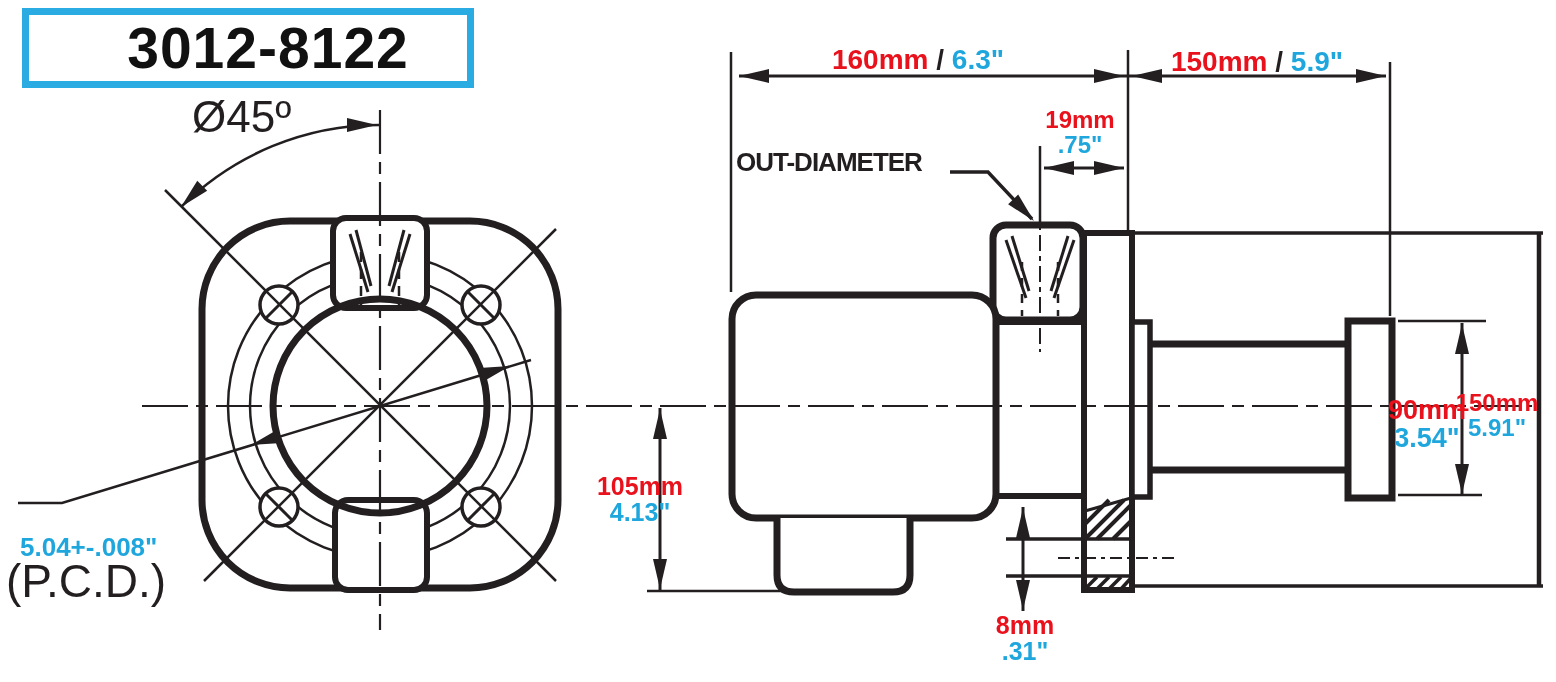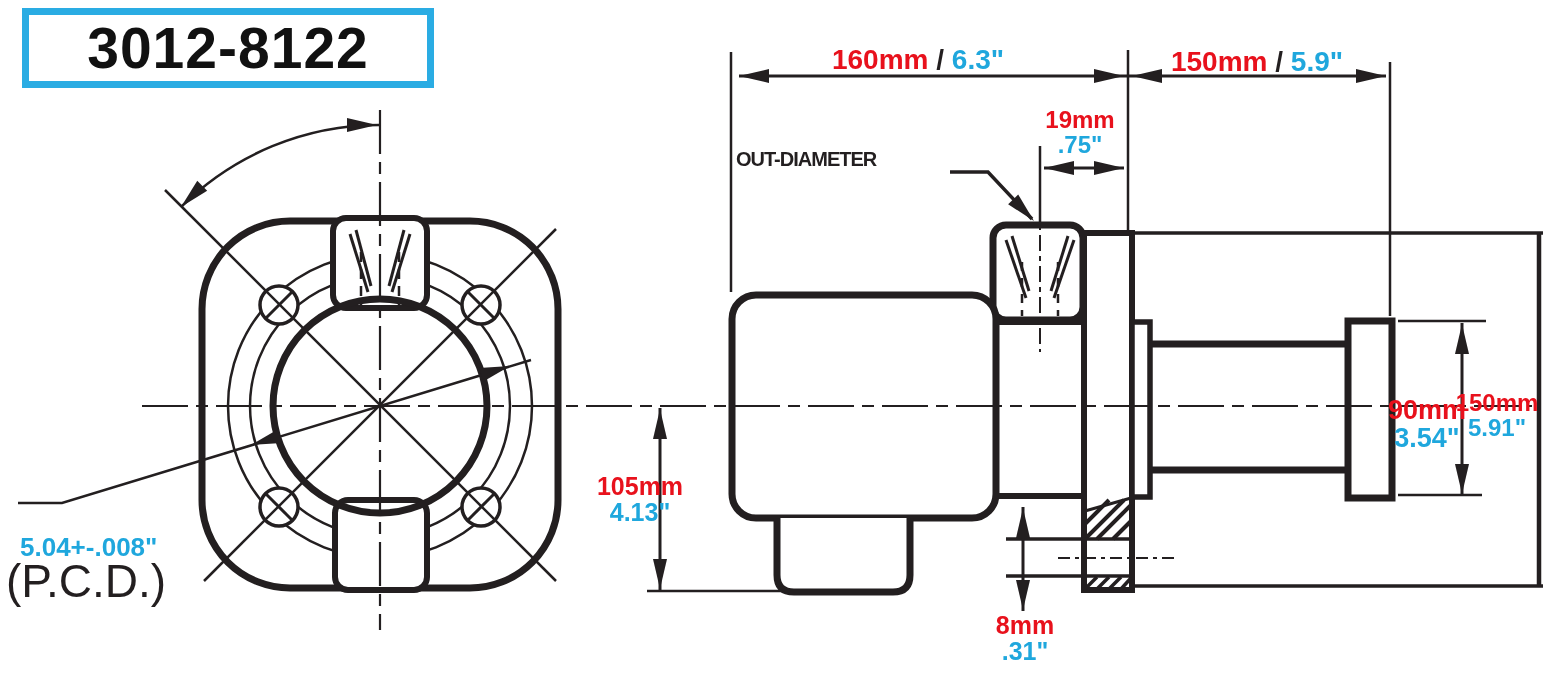--- a/index.html
+++ b/index.html
@@ -6,21 +6,21 @@
   #stage{position:relative;width:1556px;height:682px;background:#ffffff;overflow:hidden;
          font-family:"Liberation Sans", sans-serif;}
   #lines{position:absolute;left:0;top:0;width:1556px;height:682px;}
   .lbl{position:absolute;font-weight:bold;white-space:nowrap;line-height:1.02;color:#231f20;}
   .mm{color:#e8111c;}
   .in{color:#1fa7dd;}
   .blk{color:#231f20;}
   .ctr{transform:translateX(-50%);text-align:center;}
   .stack{position:absolute;text-align:center;transform:translateX(-50%);font-weight:bold;line-height:1.05;}
   #part-box{position:absolute;left:22px;top:8px;width:398px;height:66px;border:7px solid #2aace3;
-            display:flex;align-items:center;justify-content:center;}
+            display:flex;align-items:center;justify-content:center;padding-left:40px;}
   #part-box span{font-size:57px;font-weight:bold;letter-spacing:1px;color:#111;}
   .sep{white-space:pre;}
 </style>
 </head>
 <body>
 
 <div id="stage">
 
 <svg id="lines" viewBox="0 0 1556 682" xmlns="http://www.w3.org/2000/svg">
 
@@ -161,38 +161,39 @@
     <path d="M0,0 L-30,-7 L-30,7 Z" transform="translate(377,125)"></path>
     <path d="M0,0 L-30,-7 L-30,7 Z" transform="translate(181,207) rotate(135)"></path>
     <path d="M0,0 L-30,-7 L-30,7 Z" transform="translate(1034,221) rotate(46)"></path>
   </g>
 </svg>
 
   <div id="part-box">
     <span>3012-8122</span>
   </div>
 
+  <div class="lbl" style="left:192px;top:95px;font-size:44px;font-weight:normal;">Ø45º</div>
 
   <div class="lbl in" style="left:20px;top:534px;font-size:26px;">5.04+-.008"</div>
   <div class="lbl" style="left:6px;top:558px;font-size:46px;font-weight:normal;">(P.C.D.)</div>
 
   <div class="lbl ctr" style="left:918px;top:46px;font-size:28px;">
     <span class="mm">160mm</span><span class="sep blk"> / </span><span class="in">6.3"</span>
   </div>
 
   <div class="lbl ctr" style="left:1257px;top:48px;font-size:28px;">
     <span class="mm">150mm</span><span class="sep blk"> / </span><span class="in">5.9"</span>
   </div>
 
   <div class="stack" style="left:1080px;top:107px;font-size:24px;">
     <div class="mm">19mm</div>
     <div class="in">.75"</div>
   </div>
 
-  <div class="lbl" style="left:736px;top:149px;font-size:20px;letter-spacing:-1px;">OUT-DIAMETER</div>
+  <div class="lbl" style="left:736px;top:149px;font-size:26px;letter-spacing:-1px;">OUT-DIAMETER</div>
 
   <div class="stack" style="left:623px;top:473px;font-size:25px;margin-left:17px;">
     <div class="mm">105mm</div>
     <div class="in">4.13"</div>
   </div>
 
   <div class="stack" style="left:1427px;top:388px;font-size:27px;margin-top:8px;">
     <div class="mm">90mm</div>
     <div class="in">3.54"</div>
   </div>

